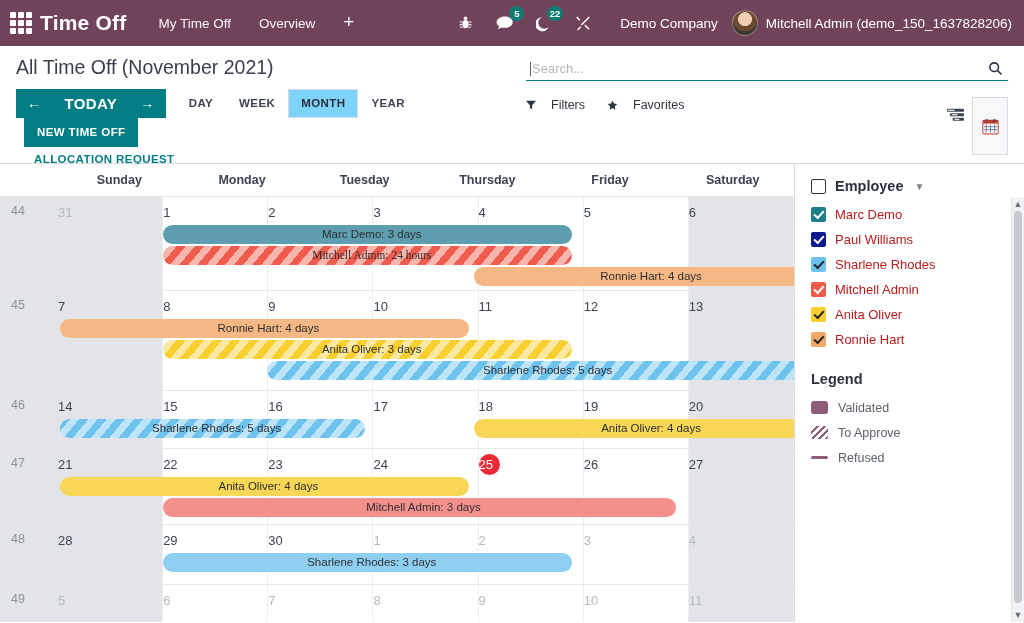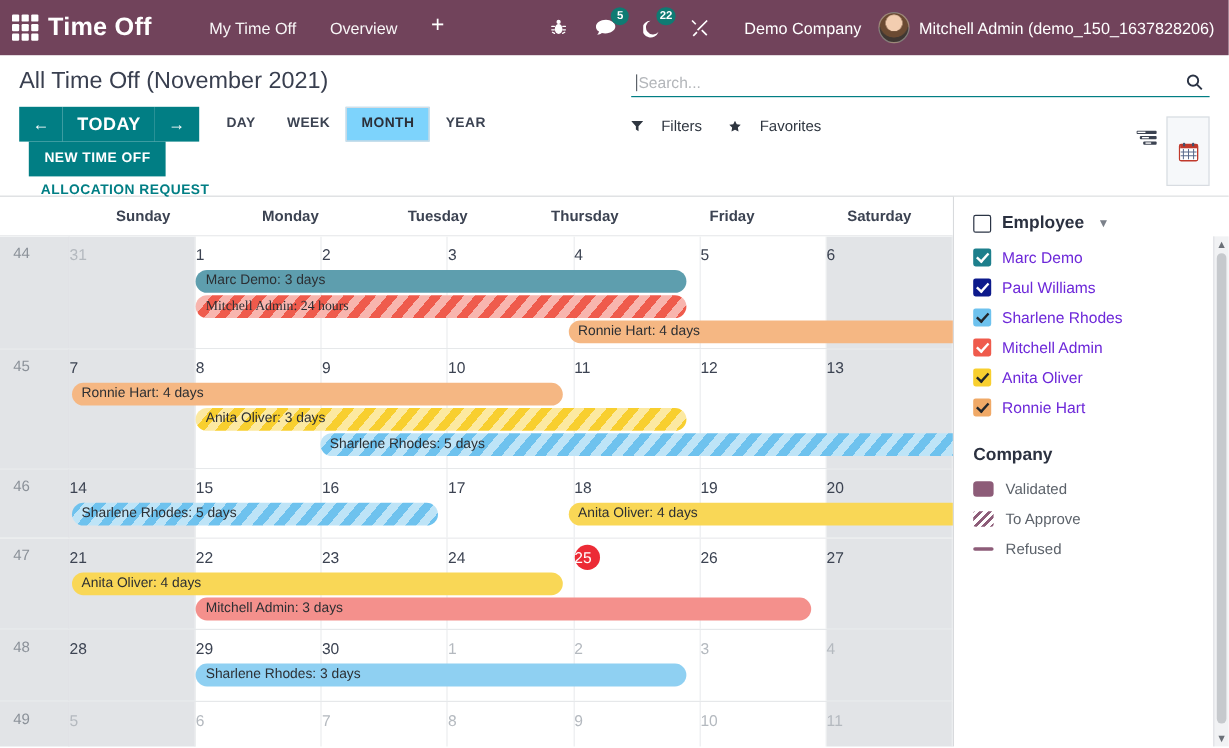--- a/index.html
+++ b/index.html
@@ -29,21 +29,21 @@
     gap: 2px;
     justify-content: center;
     align-content: center;
     cursor: pointer;
     margin-right: 6px;
   }
   .apps-grid i { background: #ffffff; border-radius: 1px; display: block; }
   .brand {
     font-size: 21px; font-weight: bold;
     letter-spacing: .2px;
-    margin-right: 34px;
+    margin-right: 18px;
     white-space: nowrap;
   }
   .nav-item {
     font-size: 13.5px;
     padding: 6px 14px;
     white-space: nowrap;
     cursor: pointer;
     opacity: .95;
   }
   .nav-plus { font-size: 19px; padding: 2px 14px 6px; cursor: pointer; line-height: 1; }
@@ -270,20 +270,21 @@
     color: #ffffff;
     font-weight: normal;
   }
 
   
   .bars-layer {
     position: absolute;
     left: 58px; right: 0;
     top: 0; bottom: 0;
     pointer-events: none;
+    text-align: center;
   }
   .ev {
     position: absolute;
     height: 19px;
     border-radius: 10px;
     font-size: 11.5px;
     line-height: 19px;
     padding-left: 8px;
     color: #2c2f33;
     white-space: nowrap;
@@ -322,21 +323,21 @@
   .cb.checked.dark::after { border-color: #23262b; }
   .side-head-label {
     font-size: 14.5px; font-weight: bold; color: #2b3140;
   }
   .chev { font-size: 10px; color: #7b818a; margin-left: 2px; cursor: pointer; }
   .emp-row {
     display: flex; align-items: center;
     gap: 9px;
     height: 25px;
   }
-  .emp-name { font-size: 13px; color: #6d28d9; }
+  .emp-name { font-size: 13px; color: #b91c1c; }
 
   .legend-title {
     font-size: 14.5px; font-weight: bold; color: #2b3140;
     margin: 19px 0 8px 0;
   }
   .leg-row {
     display: flex; align-items: center;
     gap: 10px;
     height: 25px;
   }
@@ -639,21 +640,21 @@
         <div class="emp-row">
           <div class="cb checked dark" style="background: rgb(248, 207, 47);"></div>
           <div class="emp-name">Anita Oliver</div>
         </div>
         <div class="emp-row">
           <div class="cb checked dark" style="background: rgb(240, 169, 103);"></div>
           <div class="emp-name">Ronnie Hart</div>
         </div>
       </div>
 
-    <div class="legend-title">Company</div>
+    <div class="legend-title">Legend</div>
     <div id="legend-list">
         <div class="leg-row">
           <div class="leg-sw validated"></div>
           <div class="leg-label">Validated</div>
         </div>
         <div class="leg-row">
           <div class="leg-sw approve"></div>
           <div class="leg-label">To Approve</div>
         </div>
         <div class="leg-row">

